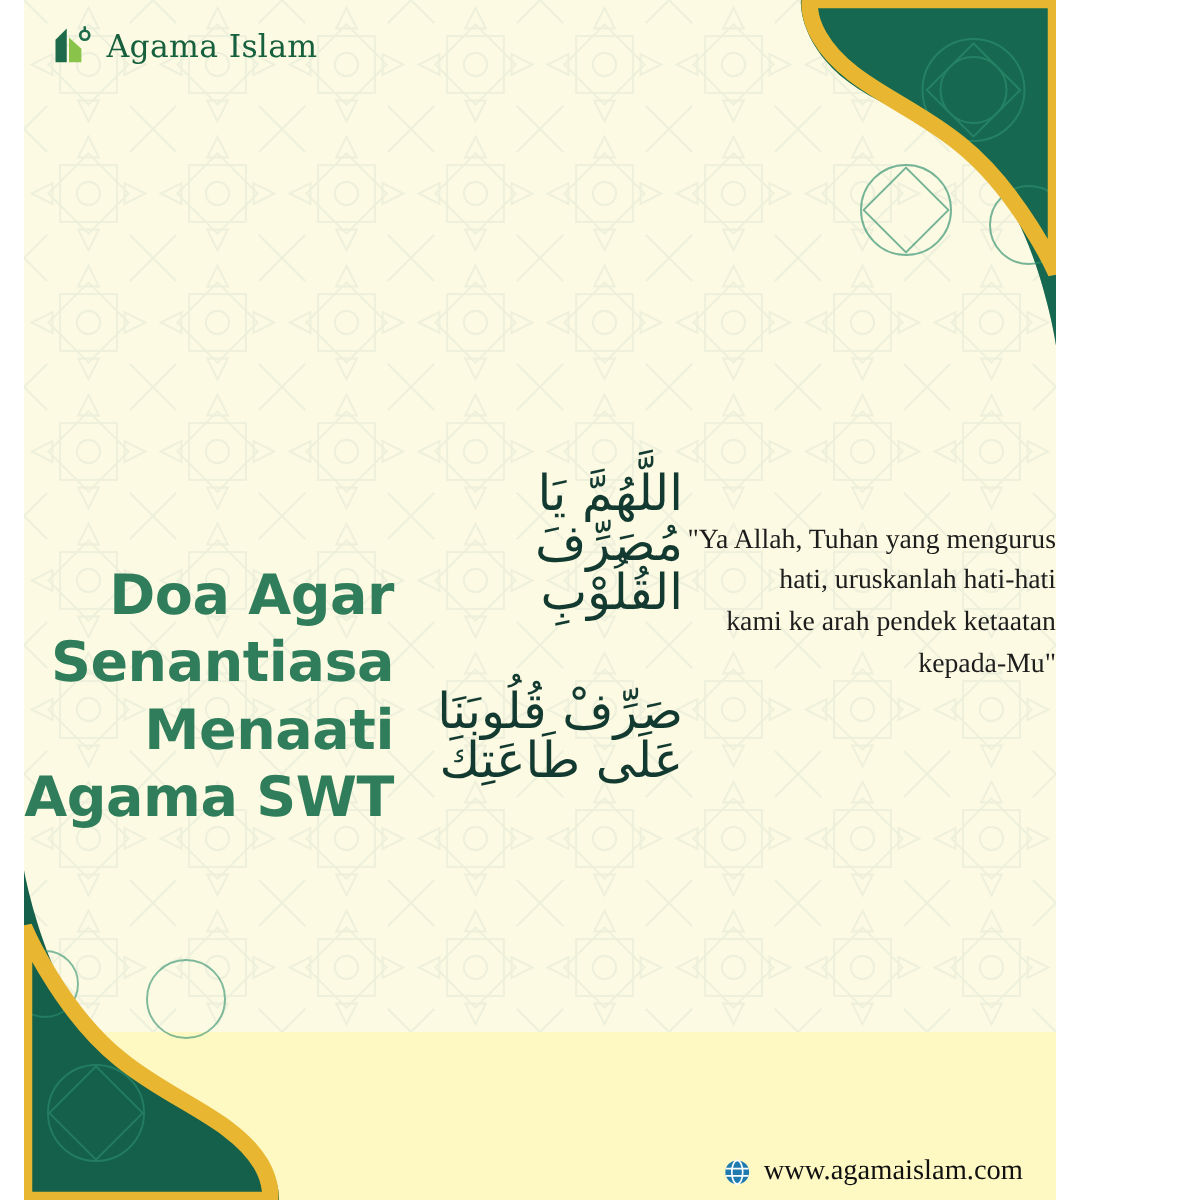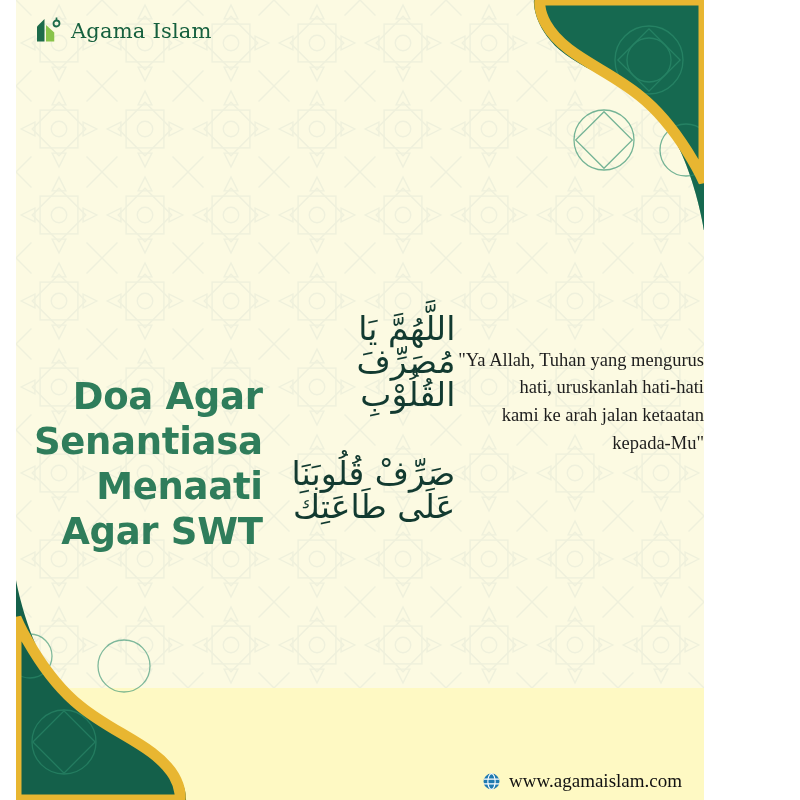--- a/index.html
+++ b/index.html
@@ -229,34 +229,34 @@
       <circle cx="108" cy="96" r="26"></circle>
       <circle cx="14" cy="86" r="22"></circle>
     </g>
     <path d="M0 230 L0 48 C0 48 24 104 64 136 C98 164 140 176 158 206 C166 220 164 230 164 230 Z" fill="none" stroke="#e8b631" stroke-width="11"></path>
   </svg>
 
   <div class="content">
 
     <div class="title">
       <span>Doa Agar Senantiasa</span>
-      <span class="line2">Menaati Agar SWT</span>
+      <span class="line2">Menaati Agama SWT</span>
     </div>
 
 
     <div class="arabic">
       <span class="aline">اللَّهُمَّ يَا مُصَرِّفَ القُلُوْبِ</span>
       <span class="aline">صَرِّفْ قُلُوبَنَا عَلَى طَاعَتِكَ</span>
     </div>
 
 
 
     <div class="meaning-text">
       <span>"Ya Allah, Tuhan yang mengurus hati, uruskanlah hati-hati</span>
-      <span>kami ke arah jalan ketaatan kepada-Mu"</span>
+      <span>kami ke arah pendek ketaatan kepada-Mu"</span>
     </div>
 
   </div>
 
   <div class="footer">
     <svg class="globe-icon" viewBox="0 0 24 24">
       <circle cx="12" cy="12" r="10" fill="#1f7ab0"></circle>
       <g fill="none" stroke="#ffffff" stroke-width="1.4">
         <ellipse cx="12" cy="12" rx="4.6" ry="10"></ellipse>
         <path d="M2.4 9 H21.6 M2.4 15 H21.6"></path>

